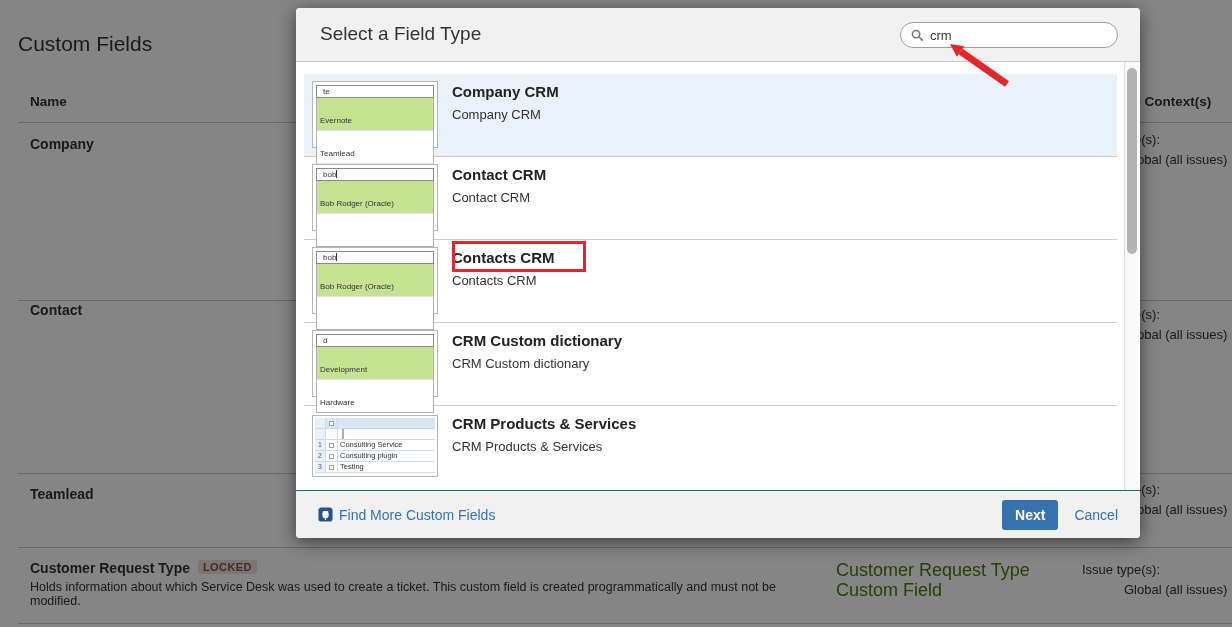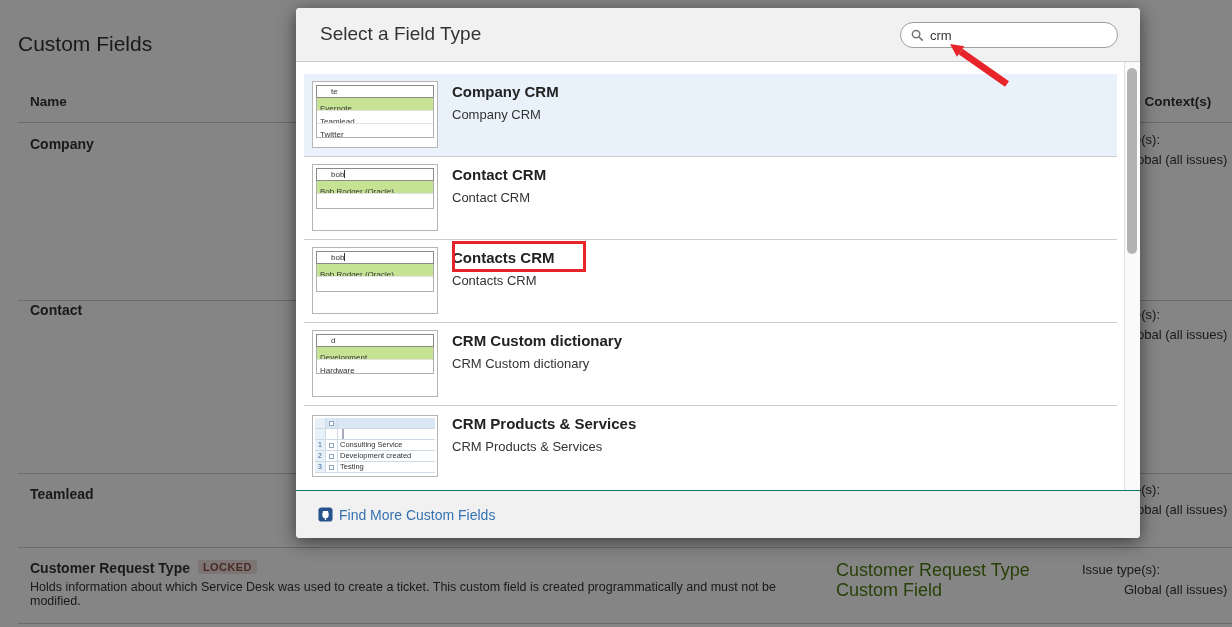--- a/index.html
+++ b/index.html
@@ -42,24 +42,24 @@
   .list { margin:12px 23px 0 8px; }
   .ft-item { position:relative; display:flex; padding:7px 8px; height:83px;
     border-bottom:1px solid #ccc; cursor:pointer; }
   .ft-item.sel { background:#e9f2fb; }
   .ft-text { margin-left:14px; padding-top:2px; }
   .ft-title { font-size:15px; font-weight:bold; color:#222; }
   .ft-desc { font-size:13px; color:#333; margin-top:7px; }
 
   
   .thumb { width:126px; height:67px; border:1px solid #b5b5b5; background:#fff; padding:3px; flex:none; }
-  .t-input { border:1px solid #8a8a8a; height:13px; line-height:11px; font-size:8px; color:#333; padding:0 14px; }
+  .t-input { border:1px solid #8a8a8a; height:13px; line-height:11px; font-size:8px; color:#333; padding:0 6px; }
   .t-input .caret { display:inline-block; border-left:1px solid #333; height:8px; vertical-align:-1px; }
   .t-list { border:1px solid #b0b0b0; border-top:none; }
-  .t-row { height:13px; line-height:13px; font-size:8px; color:#333; padding:4px 3px;
+  .t-row { height:13px; line-height:13px; font-size:8px; color:#333; padding:16px 3px;
     border-bottom:1px solid #e2e2e2; background:#fff; overflow:hidden; white-space:nowrap; }
   .t-row:last-child { border-bottom:none; }
   .t-row.hl { background:#c6e394; }
   .t-row.empty { height:14px; }
 
   
   .pt { width:126px; height:62px; border:1px solid #b5b5b5; background:#fff; padding:2px; flex:none; margin-top:2px; }
   .pt-row { display:flex; height:11px; border-bottom:1px solid #cfdce8; }
   .pt-num { width:11px; background:#e8f0f8; color:#35629a; font-size:7px; line-height:10px; text-align:center;
     border-right:1px solid #cfdce8; }
@@ -228,21 +228,21 @@
               <div class="pt-chk">
                   <i></i>
                 </div>
               <div class="pt-label">Consulting Service</div>
             </div>
             <div class="pt-row">
               <div class="pt-num">2</div>
               <div class="pt-chk">
                   <i></i>
                 </div>
-              <div class="pt-label">Development created</div>
+              <div class="pt-label">Consulting plugin</div>
             </div>
             <div class="pt-row">
               <div class="pt-num">3</div>
               <div class="pt-chk">
                   <i></i>
                 </div>
               <div class="pt-label">Testing</div>
             </div>
           </div>
           <div class="ft-text">
@@ -260,19 +260,23 @@
   </div>
 
   <div class="m-foot">
     <div class="find-more">
       <svg width="15" height="15" viewBox="0 0 16 16">
         <rect x="0.5" y="0.5" width="15" height="15" rx="3" fill="#26538c"></rect>
         <path d="M5.2 4.2 v2 h5.6 v-2 M4.6 6.2 h6.8 v2.4 a3.4 3.4 0 0 1 -6.8 0 z M7.3 11.6 h1.4 v2.2 h-1.4 z" fill="#fff"></path>
       </svg>
       <span>Find More Custom Fields</span>
     </div>
+    <div class="foot-right">
+      <button class="btn-next">Next</button>
+      <span class="link-cancel">Cancel</span>
+    </div>
   </div>
 </div>
 
 <svg class="red-arrow" width="95" height="58" viewBox="0 0 95 58">
   <line x1="82" y1="48" x2="35.6" y2="15.5" stroke="#e8242b" stroke-width="7"></line>
   <polygon points="25,8 39.3,10.2 31.9,20.8" fill="#e8242b"></polygon>
 </svg>
 
 </body></html>

